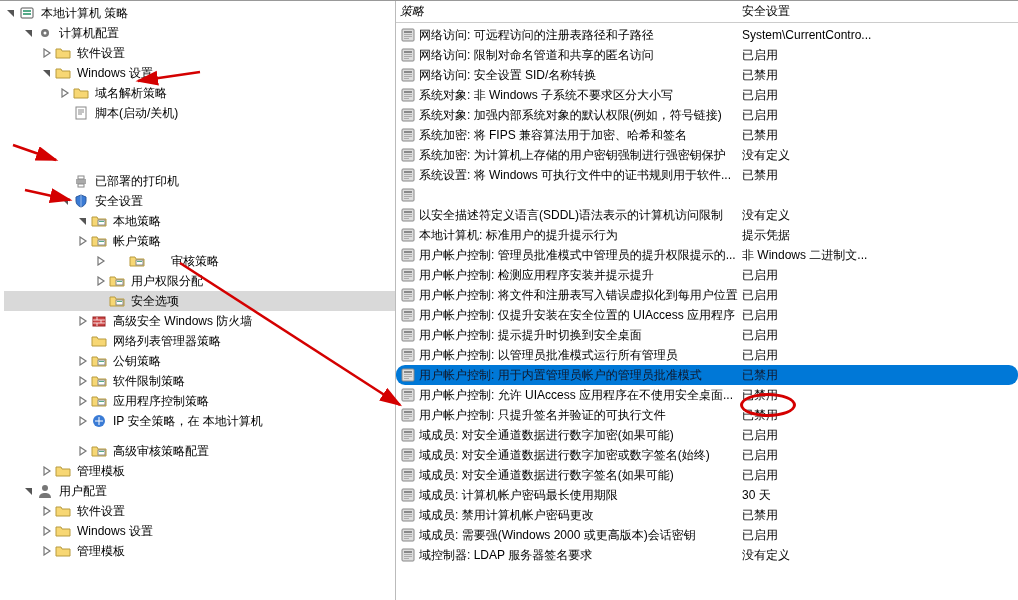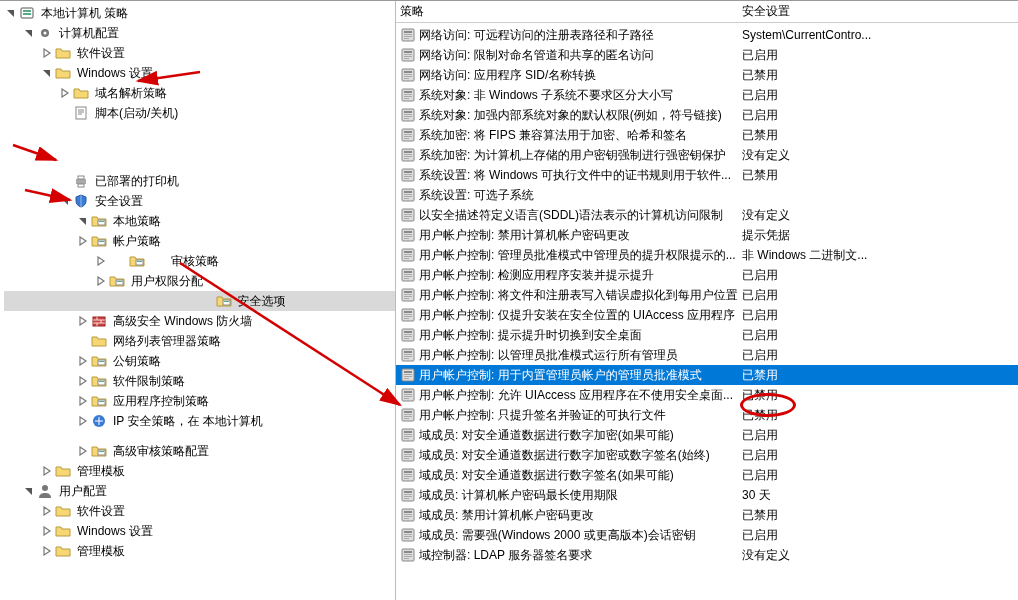--- a/index.html
+++ b/index.html
@@ -33,20 +33,21 @@
   .right-header {
     display: flex;
     border-bottom: 1px solid #ccc;
     height: 22px;
     align-items: center;
     padding-left: 4px;
     background: #fff;
   }
   .right-header .col-policy {
     width: 342px;
+    font-style: italic;
   }
   .right-header .col-setting {
     flex: 1;
   }
   .tree {
     padding: 2px 0 0 4px;
   }
   .tree-row {
     display: flex;
     align-items: center;
@@ -88,21 +89,22 @@
   .policy-row {
     display: flex;
     align-items: center;
     height: 20px;
     padding-left: 4px;
     white-space: nowrap;
     cursor: default;
   }
   .policy-row.selected {
     background: #0078d7;
-    color: #ffffff;
+    color: #0f172a;
+    border-radius: 9px;
   }
   .policy-row .picon {
     width: 16px;
     height: 16px;
     margin-right: 3px;
     display: inline-flex;
     align-items: center;
     justify-content: center;
   }
   .policy-row .pname {
@@ -292,21 +294,21 @@
           </span>
           <span class="icon">
             <svg width="16" height="16" viewBox="0 0 16 16">
               <path d="M1 4h5l1 2h8v7H1z" fill="#f7d774" stroke="#b89b3f"></path>
               <rect x="7" y="7" width="7" height="5" fill="#fff" stroke="#888"></rect>
               <rect x="8" y="8" width="5" height="1" fill="#5a8"></rect>
             </svg>
           </span>
           <span class="label">用户权限分配</span>
         </div>
-        <div class="tree-row selected" style="padding-left: 90px; justify-content: center;">
+        <div class="tree-row selected" style="padding-left: 90px;">
           <span class="exp spacer"></span>
           <span class="icon">
             <svg width="16" height="16" viewBox="0 0 16 16">
               <path d="M1 4h5l1 2h8v7H1z" fill="#f7d774" stroke="#b89b3f"></path>
               <rect x="7" y="7" width="7" height="5" fill="#fff" stroke="#888"></rect>
               <rect x="8" y="8" width="5" height="1" fill="#5a8"></rect>
             </svg>
           </span>
           <span class="label">安全选项</span>
         </div>
@@ -511,21 +513,21 @@
         <div class="policy-row">
           <span class="picon">
             <svg width="16" height="16" viewBox="0 0 16 16">
               <rect x="2" y="2" width="12" height="12" rx="1" fill="#ddd" stroke="#888"></rect>
               <rect x="4" y="4" width="8" height="2" fill="#888"></rect>
               <rect x="4" y="7" width="8" height="1" fill="#aaa"></rect>
               <rect x="4" y="9" width="8" height="1" fill="#aaa"></rect>
               <rect x="4" y="11" width="5" height="1" fill="#aaa"></rect>
             </svg>
           </span>
-          <span class="pname">网络访问: 应用程序 SID/名称转换</span>
+          <span class="pname">网络访问: 安全设置 SID/名称转换</span>
           <span class="psetting">已禁用</span>
         </div>
         <div class="policy-row">
           <span class="picon">
             <svg width="16" height="16" viewBox="0 0 16 16">
               <rect x="2" y="2" width="12" height="12" rx="1" fill="#ddd" stroke="#888"></rect>
               <rect x="4" y="4" width="8" height="2" fill="#888"></rect>
               <rect x="4" y="7" width="8" height="1" fill="#aaa"></rect>
               <rect x="4" y="9" width="8" height="1" fill="#aaa"></rect>
               <rect x="4" y="11" width="5" height="1" fill="#aaa"></rect>
@@ -589,21 +591,20 @@
         <div class="policy-row">
           <span class="picon">
             <svg width="16" height="16" viewBox="0 0 16 16">
               <rect x="2" y="2" width="12" height="12" rx="1" fill="#ddd" stroke="#888"></rect>
               <rect x="4" y="4" width="8" height="2" fill="#888"></rect>
               <rect x="4" y="7" width="8" height="1" fill="#aaa"></rect>
               <rect x="4" y="9" width="8" height="1" fill="#aaa"></rect>
               <rect x="4" y="11" width="5" height="1" fill="#aaa"></rect>
             </svg>
           </span>
-          <span class="pname">系统设置: 可选子系统</span>
           <span class="psetting"></span>
         </div>
         <div class="policy-row">
           <span class="picon">
             <svg width="16" height="16" viewBox="0 0 16 16">
               <rect x="2" y="2" width="12" height="12" rx="1" fill="#ddd" stroke="#888"></rect>
               <rect x="4" y="4" width="8" height="2" fill="#888"></rect>
               <rect x="4" y="7" width="8" height="1" fill="#aaa"></rect>
               <rect x="4" y="9" width="8" height="1" fill="#aaa"></rect>
               <rect x="4" y="11" width="5" height="1" fill="#aaa"></rect>
@@ -615,21 +616,21 @@
         <div class="policy-row">
           <span class="picon">
             <svg width="16" height="16" viewBox="0 0 16 16">
               <rect x="2" y="2" width="12" height="12" rx="1" fill="#ddd" stroke="#888"></rect>
               <rect x="4" y="4" width="8" height="2" fill="#888"></rect>
               <rect x="4" y="7" width="8" height="1" fill="#aaa"></rect>
               <rect x="4" y="9" width="8" height="1" fill="#aaa"></rect>
               <rect x="4" y="11" width="5" height="1" fill="#aaa"></rect>
             </svg>
           </span>
-          <span class="pname">用户帐户控制: 禁用计算机帐户密码更改</span>
+          <span class="pname">本地计算机: 标准用户的提升提示行为</span>
           <span class="psetting">提示凭据</span>
         </div>
         <div class="policy-row">
           <span class="picon">
             <svg width="16" height="16" viewBox="0 0 16 16">
               <rect x="2" y="2" width="12" height="12" rx="1" fill="#ddd" stroke="#888"></rect>
               <rect x="4" y="4" width="8" height="2" fill="#888"></rect>
               <rect x="4" y="7" width="8" height="1" fill="#aaa"></rect>
               <rect x="4" y="9" width="8" height="1" fill="#aaa"></rect>
               <rect x="4" y="11" width="5" height="1" fill="#aaa"></rect>

